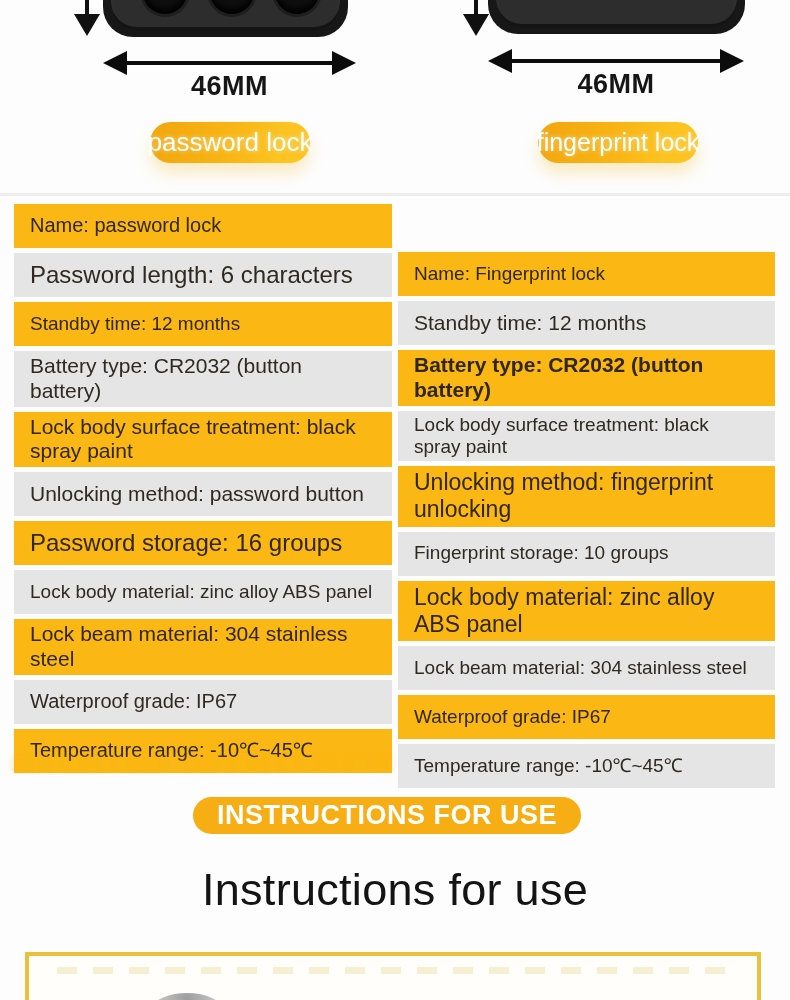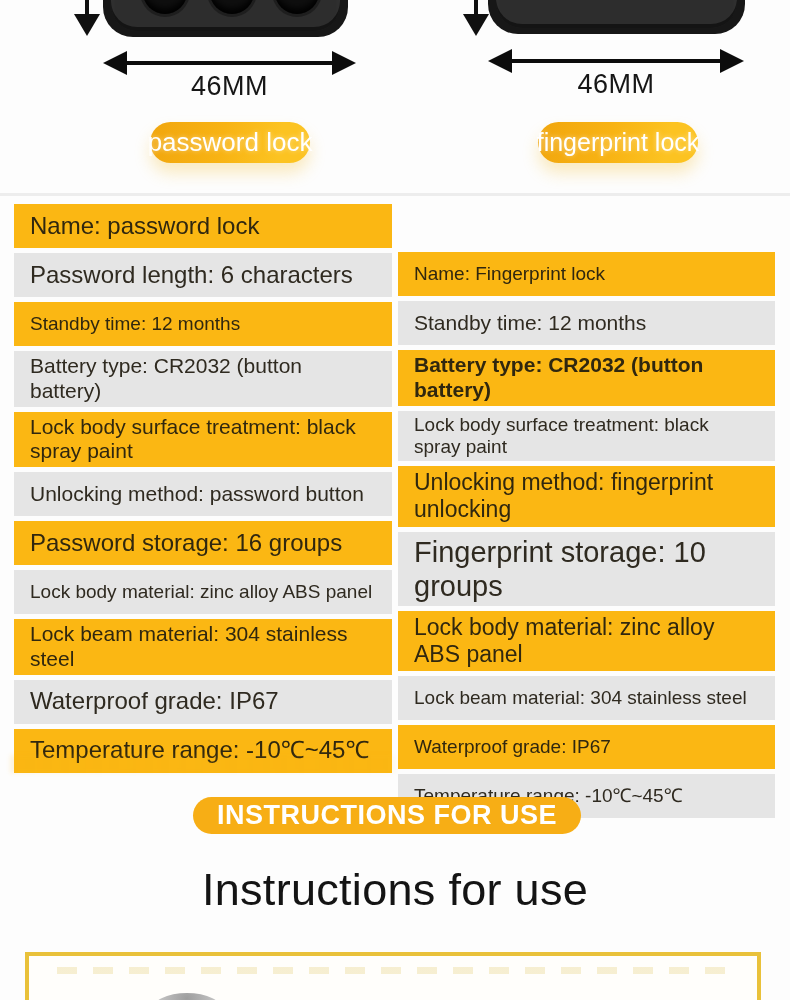--- a/index.html
+++ b/index.html
@@ -29,21 +29,21 @@
   .h-arrow .line{position:absolute;left:8px;right:8px;top:11px;height:4px;background:#0c0c0c;}
   .h-arrow .hl{position:absolute;left:0;top:1px;width:0;height:0;
                border-top:12px solid transparent;border-bottom:12px solid transparent;
                border-right:24px solid #0c0c0c;}
   .h-arrow .hr{position:absolute;right:0;top:1px;width:0;height:0;
                border-top:12px solid transparent;border-bottom:12px solid transparent;
                border-left:24px solid #0c0c0c;}
   .h-arrow-left{left:103px;top:50px;width:253px;}
   .h-arrow-right{left:488px;top:48px;width:256px;}
 
-  .dim-label{position:absolute;text-align:center;font-size:27px;font-weight:400;
+  .dim-label{position:absolute;text-align:center;font-size:27px;font-weight:700;
              color:#161616;letter-spacing:.5px;}
   .dim-left{left:103px;top:71px;width:253px;}
   .dim-right{left:488px;top:69px;width:256px;}
 
   .tag-pill{position:absolute;top:122px;height:41px;border-radius:21px;
             background:linear-gradient(100deg,#f1a60e 0%,#f8b313 45%,#fcc321 80%);
             display:flex;align-items:center;justify-content:center;
             color:#fff;font-size:26px;white-space:nowrap;
             box-shadow:0 10px 16px rgba(246,185,36,.28);
             text-shadow:0 0 5px rgba(255,255,255,.5);}
@@ -53,21 +53,21 @@
   .hero-divider{position:absolute;left:0;right:0;top:193px;height:3px;background:#ededed;}
 
   
   .spec-table{position:absolute;left:14px;top:204px;width:761px;display:flex;gap:6px;}
   .spec-col{display:flex;flex-direction:column;gap:5px;box-sizing:border-box;}
   .spec-col-left{width:378px;}
   .spec-col-right{width:377px;margin-top:48px;}
   .spec-row{min-height:44px;display:flex;align-items:center;padding:3px 16px;
             box-sizing:border-box;line-height:1.18;background:#e5e5e5;color:#2f2a20;}
   .spec-col .spec-row:nth-child(odd){background:#FBB713;color:#30270f;} .fs18{font-size:23px;} .fs19{font-size:19px;}
-  .fs20{font-size:24px;} .fs21{font-size:21px;} .fs23{font-size:29px;}
+  .fs20{font-size:20px;} .fs21{font-size:21px;} .fs23{font-size:19px;}
   .fs24{font-size:24px;}
   .bold{font-weight:700;}
 
   .ghost-strip{position:absolute;left:10px;top:755px;width:386px;height:18px;
                background:linear-gradient(90deg,rgba(251,183,19,.14),rgba(251,183,19,.05));
                filter:blur(2px);}
 
   
   .instr-pill{position:absolute;left:193px;top:797px;width:388px;height:37px;
               border-radius:19px;background:#F7AE15;display:flex;align-items:center;

